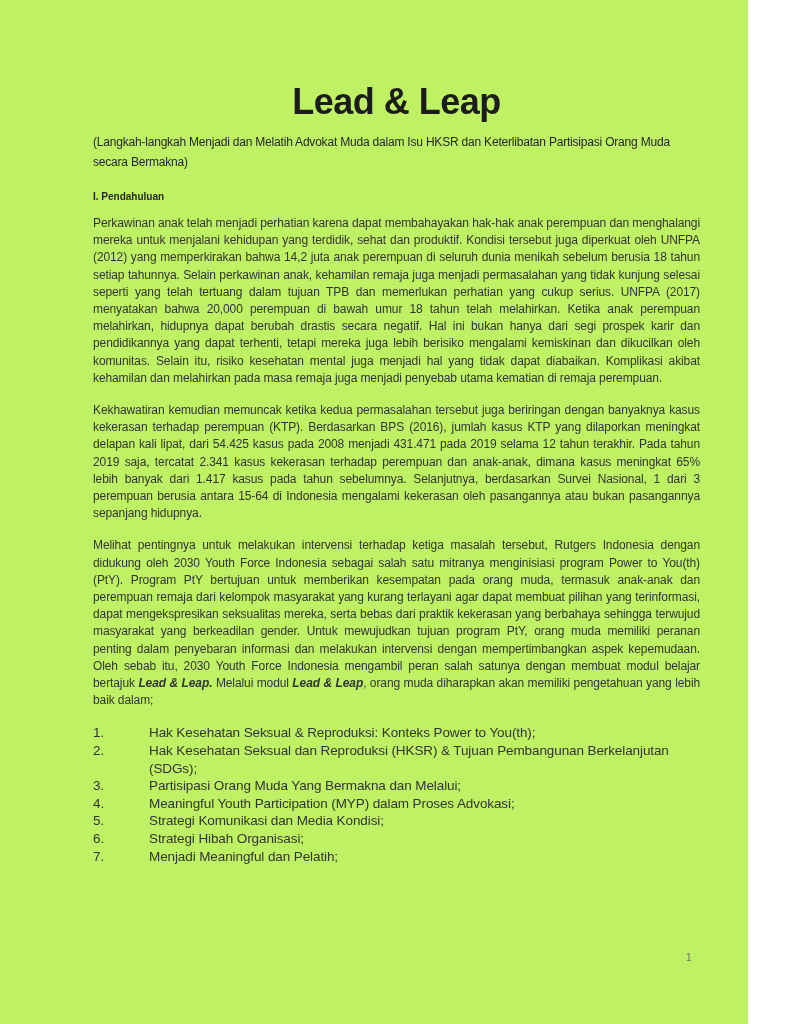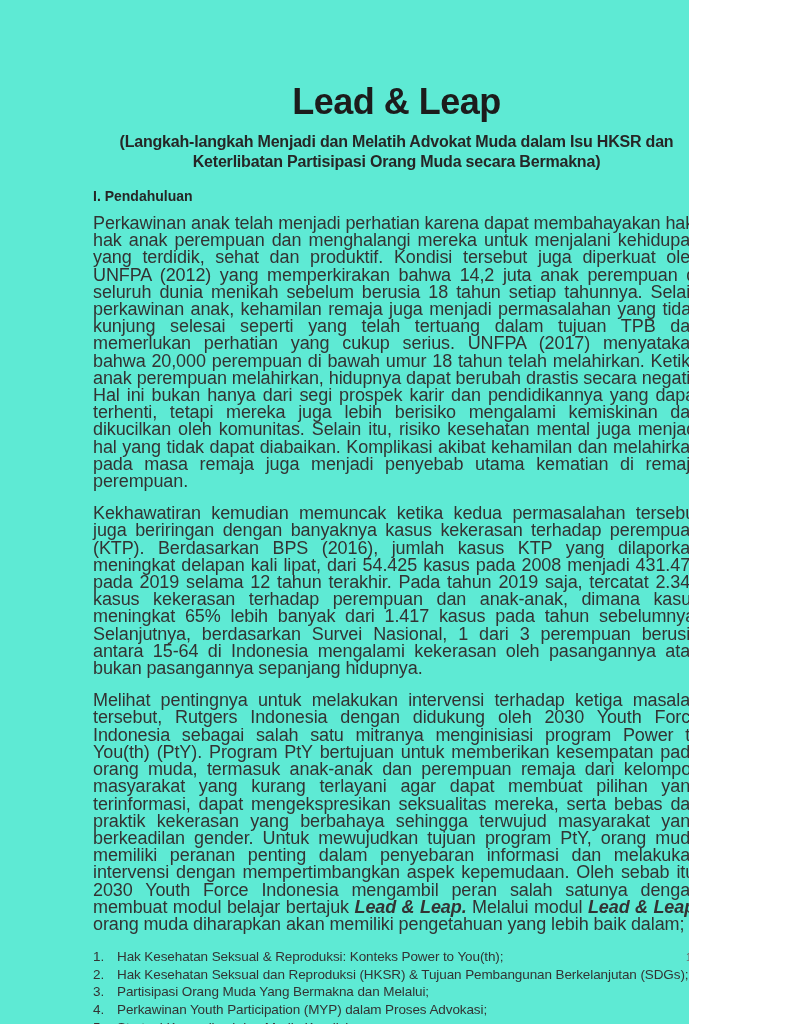--- a/index.html
+++ b/index.html
@@ -3,60 +3,60 @@
 <meta charset="utf-8">
 <style>
   * { box-sizing: border-box; }
   html, body {
     margin: 0;
     padding: 0;
     background: #ffffff;
   }
   .page {
     position: relative;
-    width: 689px;
+    width: 748px;
     height: 1024px;
-    background: #5eead4;
+    background: #bef264;
     font-family: "Liberation Sans", "DejaVu Sans", sans-serif;
     color: #333333;
     overflow: hidden;
   }
   .content {
     position: absolute;
     left: 93px;
     top: 84px;
     width: 607px;
   }
   .doc-title {
     font-size: 36px;
     line-height: 36px;
     font-weight: bold;
     color: #1c1c1c;
     text-align: center;
     margin: 0 0 12px 0;
     letter-spacing: -0.5px;
   }
   .doc-subtitle {
-    font-size: 16px;
+    font-size: 12px;
     line-height: 20px;
-    font-weight: bold;
+    font-weight: normal;
     color: #262626;
-    text-align: center;
+    text-align: left;
     margin: 0 0 16px 0;
     letter-spacing: -0.2px;
   }
   .section-heading {
-    font-size: 14px;
+    font-size: 10px;
     line-height: 17px;
     font-weight: bold;
     color: #262626;
     margin: 0 0 10px 0;
   }
   p.body-para {
-    font-size: 18px;
+    font-size: 12px;
     line-height: 17.2px;
     text-align: justify;
     color: #333333;
     margin: 0 0 15px 0;
     letter-spacing: -0.1px;
   }
   .bi {
     font-weight: bold;
     font-style: italic;
   }
@@ -72,20 +72,21 @@
   ol.topics li {
     display: flex;
     align-items: flex-start;
   }
   .li-num {
     flex: 0 0 24px;
     width: 24px;
   }
   .li-text {
     flex: 1;
+    margin-left: 32px;
   }
   .page-number {
     position: absolute;
     left: 686px;
     top: 952px;
     font-size: 10px;
     color: #6e6e6e;
   }
 </style>
 </head>
@@ -114,21 +115,21 @@
       <li>
         <span class="li-num">2.</span>
         <span class="li-text">Hak Kesehatan Seksual dan Reproduksi (HKSR) &amp; Tujuan Pembangunan Berkelanjutan (SDGs);</span>
       </li>
       <li>
         <span class="li-num">3.</span>
         <span class="li-text">Partisipasi Orang Muda Yang Bermakna dan Melalui;</span>
       </li>
       <li>
         <span class="li-num">4.</span>
-        <span class="li-text">Perkawinan Youth Participation (MYP) dalam Proses Advokasi;</span>
+        <span class="li-text">Meaningful Youth Participation (MYP) dalam Proses Advokasi;</span>
       </li>
       <li>
         <span class="li-num">5.</span>
         <span class="li-text">Strategi Komunikasi dan Media Kondisi;</span>
       </li>
       <li>
         <span class="li-num">6.</span>
         <span class="li-text">Strategi Hibah Organisasi;</span>
       </li>
       <li>

